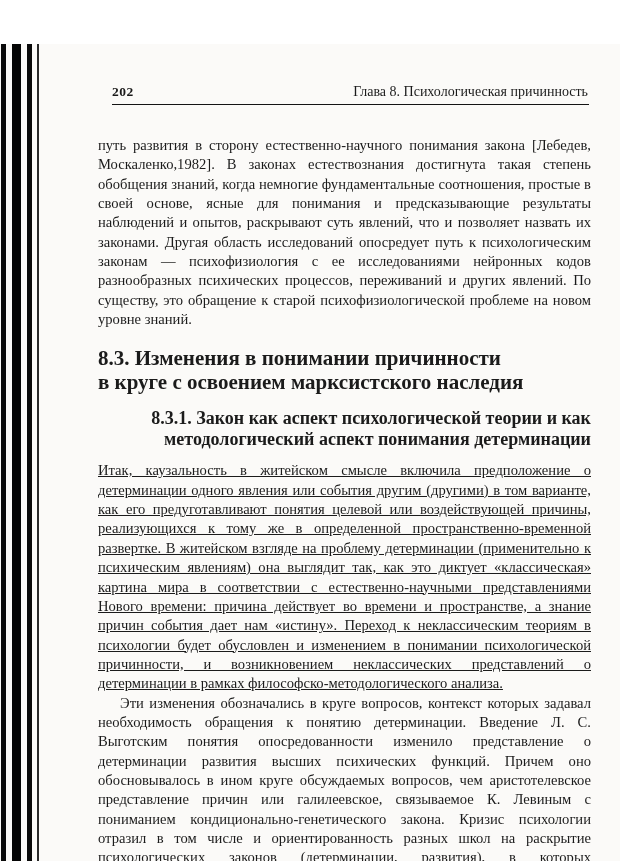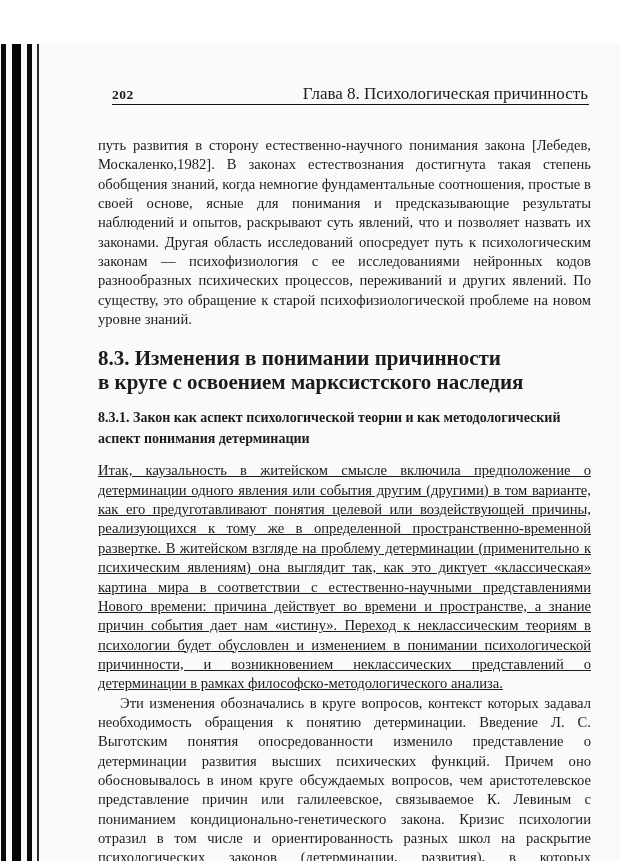--- a/index.html
+++ b/index.html
@@ -28,21 +28,21 @@
     position: absolute;
     left: 112px;
     right: 32px;
     top: 40px;
     display: flex;
     justify-content: space-between;
     align-items: baseline;
     font-size: 13.5px;
   }
   .page-num { font-weight: bold; letter-spacing: 0.5px; }
-  .running-head { font-size: 17px; }
+  .running-head { font-size: 14px; }
   .head-rule {
     position: absolute;
     left: 112px;
     right: 31px;
     top: 60px;
     height: 1.4px;
     background: #141414;
   }
 
   .content {
@@ -60,24 +60,24 @@
 
   h2.section {
     margin: 17px 0 0 0;
     font-size: 21px;
     line-height: 24px;
     font-weight: bold;
     text-align: left;
   }
   h3.subsection {
     margin: 14px 0 0 0;
-    font-size: 14px;
+    font-size: 18px;
     line-height: 20.5px;
     font-weight: bold;
-    text-align: left;
+    text-align: right;
   }
   .after-heading { margin-top: 12px !important; text-decoration: underline; }
 
   .watermark {
     position: absolute;
     right: 0;
     bottom: 7px;
     width: 232px;
     height: 22px;
     background: linear-gradient(180deg, #4a90d9 0%, #2170bf 35%, #1d66b2 100%);

